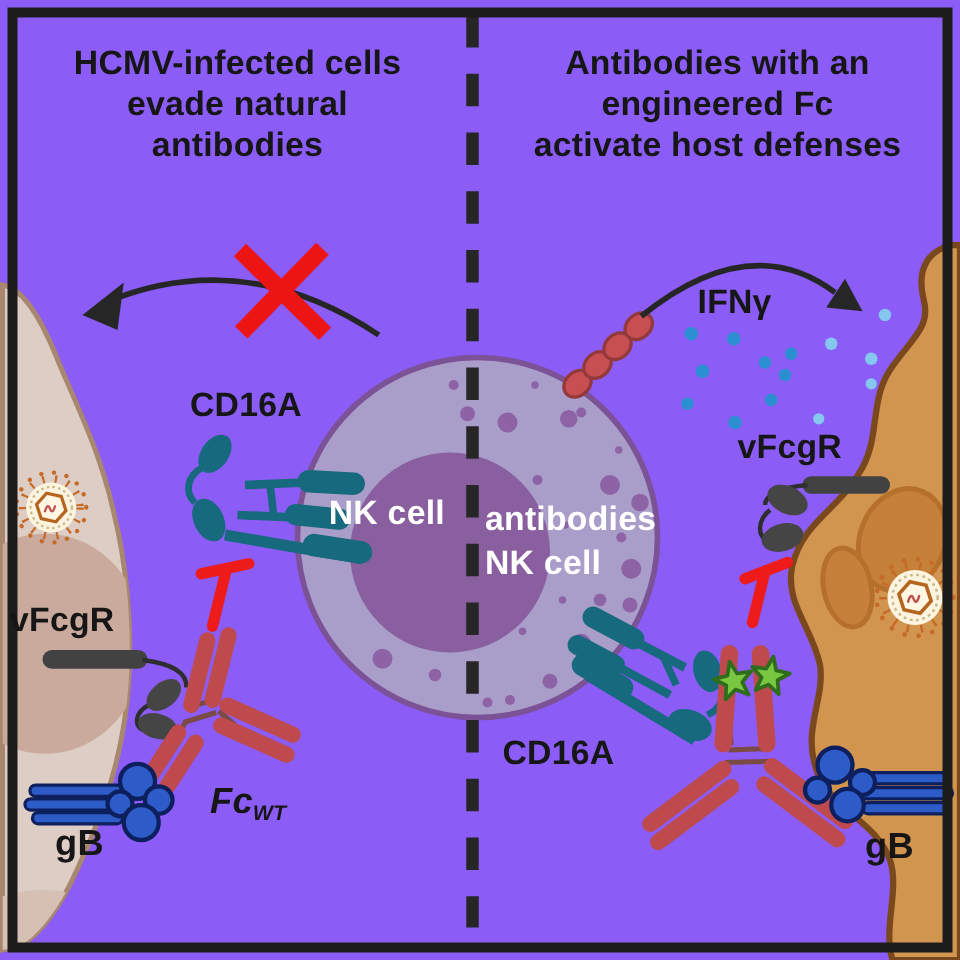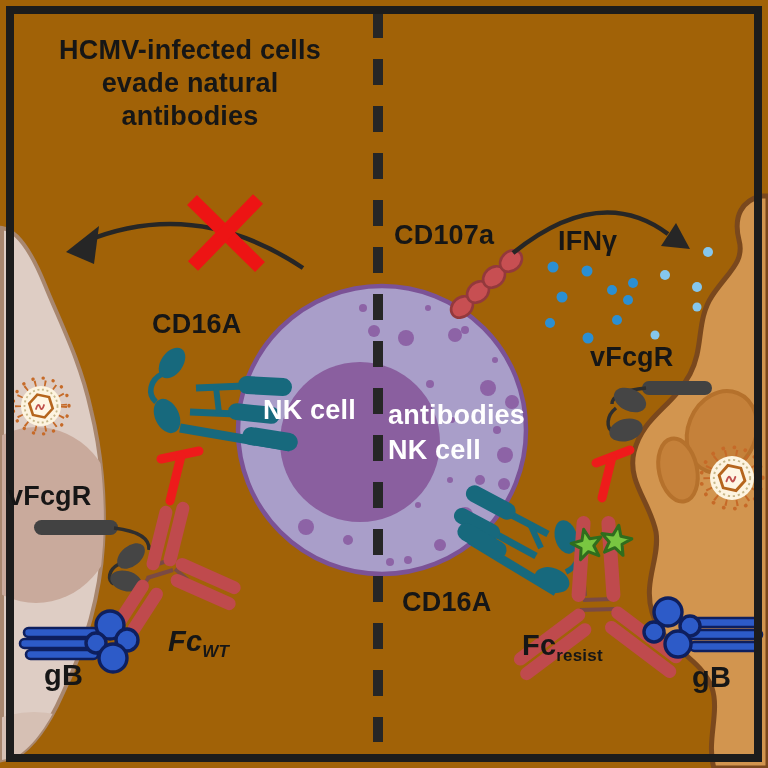--- a/index.html
+++ b/index.html
@@ -1,17 +1,17 @@
 <!DOCTYPE html>
 <html><head>
 <meta charset="utf-8">
 <style>
   html,body { margin:0; padding:0; background:#ffffff; }
   .scene {
-    position:relative; width:768px; height:768px; background:#a16207;
+    position:relative; width:768px; height:768px; background:#8b5cf6;
     overflow:hidden; font-family:"Liberation Sans", sans-serif;
   }
   .scene svg { position:absolute; left:0; top:0; }
   .lbl {
     position:absolute; font-weight:bold; color:#161616; font-size:27px;
     white-space:pre-line; line-height:1.22; letter-spacing:0.2px;
   }
   .title { text-align:center; font-size:27px; }
   .white { color:#ffffff; }
   .big { font-size:29px; }
@@ -262,30 +262,31 @@
   </g>
 
   <line x1="378" y1="12" x2="378" y2="742" stroke="#262626" stroke-width="10" stroke-dasharray="26 21"></line>
 
   <rect x="10" y="10" width="748" height="748" fill="none" stroke="#1c1c1c" stroke-width="8"></rect>
 </svg>
 
 <div class="lbl title" style="left:22px; top:34px; width:336px;">HCMV-infected cells
 evade natural
 antibodies</div>
+<div class="lbl title" style="left:388px; top:34px; width:372px;">Antibodies with an
+engineered Fc
+activate host defenses</div>
 
 <div class="lbl" style="left:152px; top:308px;">CD16A</div>
 <div class="lbl" style="left:8px; top:480px;">vFcgR</div>
 <div class="lbl big" style="left:168px; top:624px;font-style:italic;"><span>Fc</span><span class="sub">WT</span></div>
 <div class="lbl big" style="left:44px; top:658px;">gB</div>
 
 <div class="lbl white" style="left:263px; top:394px;">NK cell</div>
 <div class="lbl white" style="left:388px; top:398px; line-height:1.3;">antibodies
 NK cell</div>
 
-<div class="lbl" style="left:394px; top:219px;">CD107a</div>
 <div class="lbl" style="left:558px; top:225px;text-align:center;">IFNγ</div>
 <div class="lbl" style="left:590px; top:341px;">vFcgR</div>
 <div class="lbl" style="left:402px; top:586px;">CD16A</div>
-<div class="lbl big" style="left:522px; top:628px;"><span>Fc</span><span class="sub">resist</span></div>
 <div class="lbl big" style="left:692px; top:660px;">gB</div>
 
 </div>
 
 </body></html>

